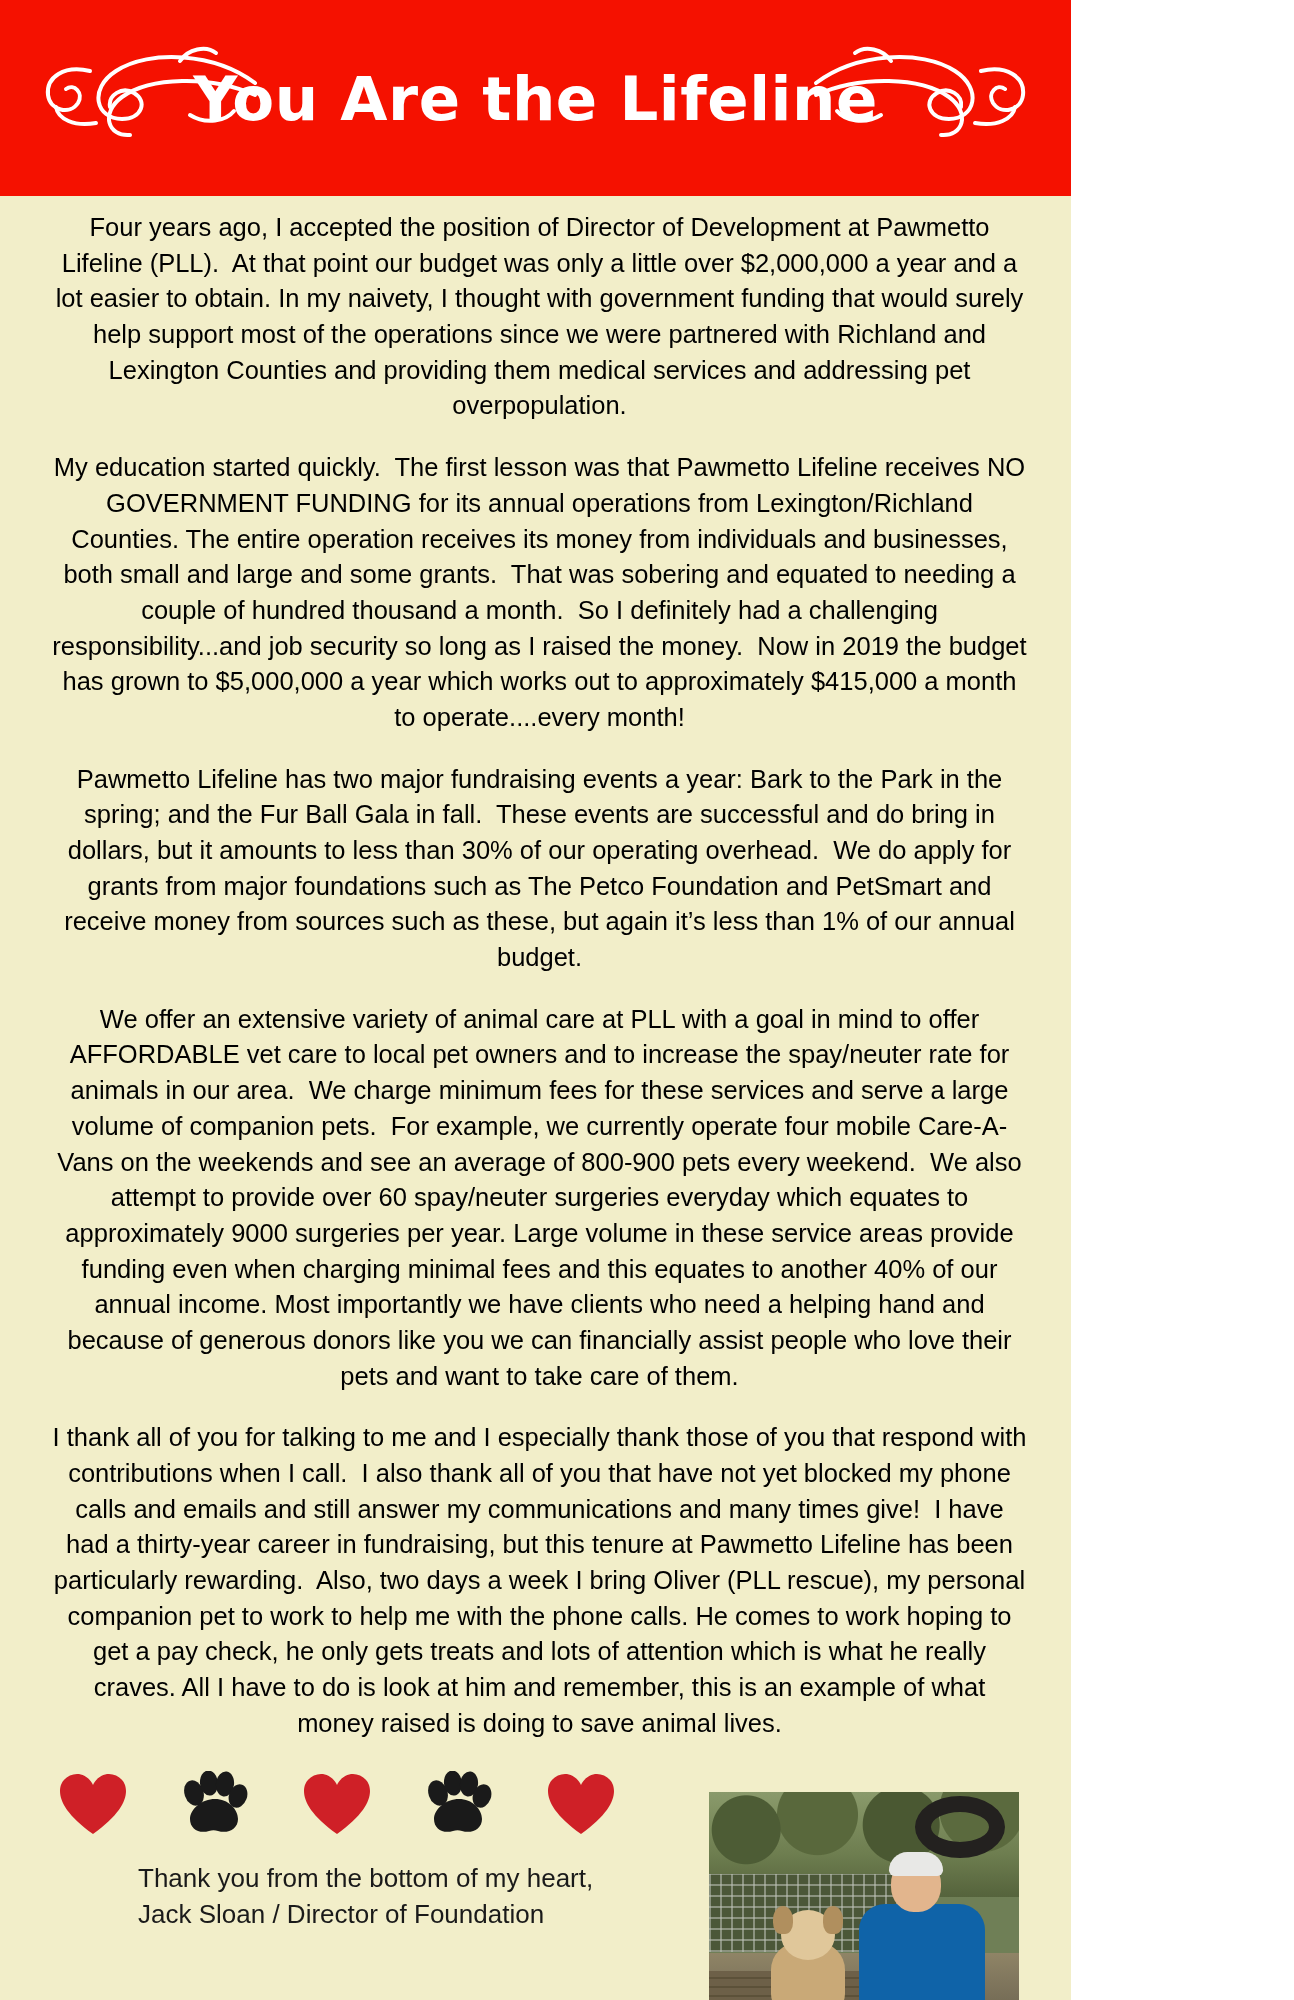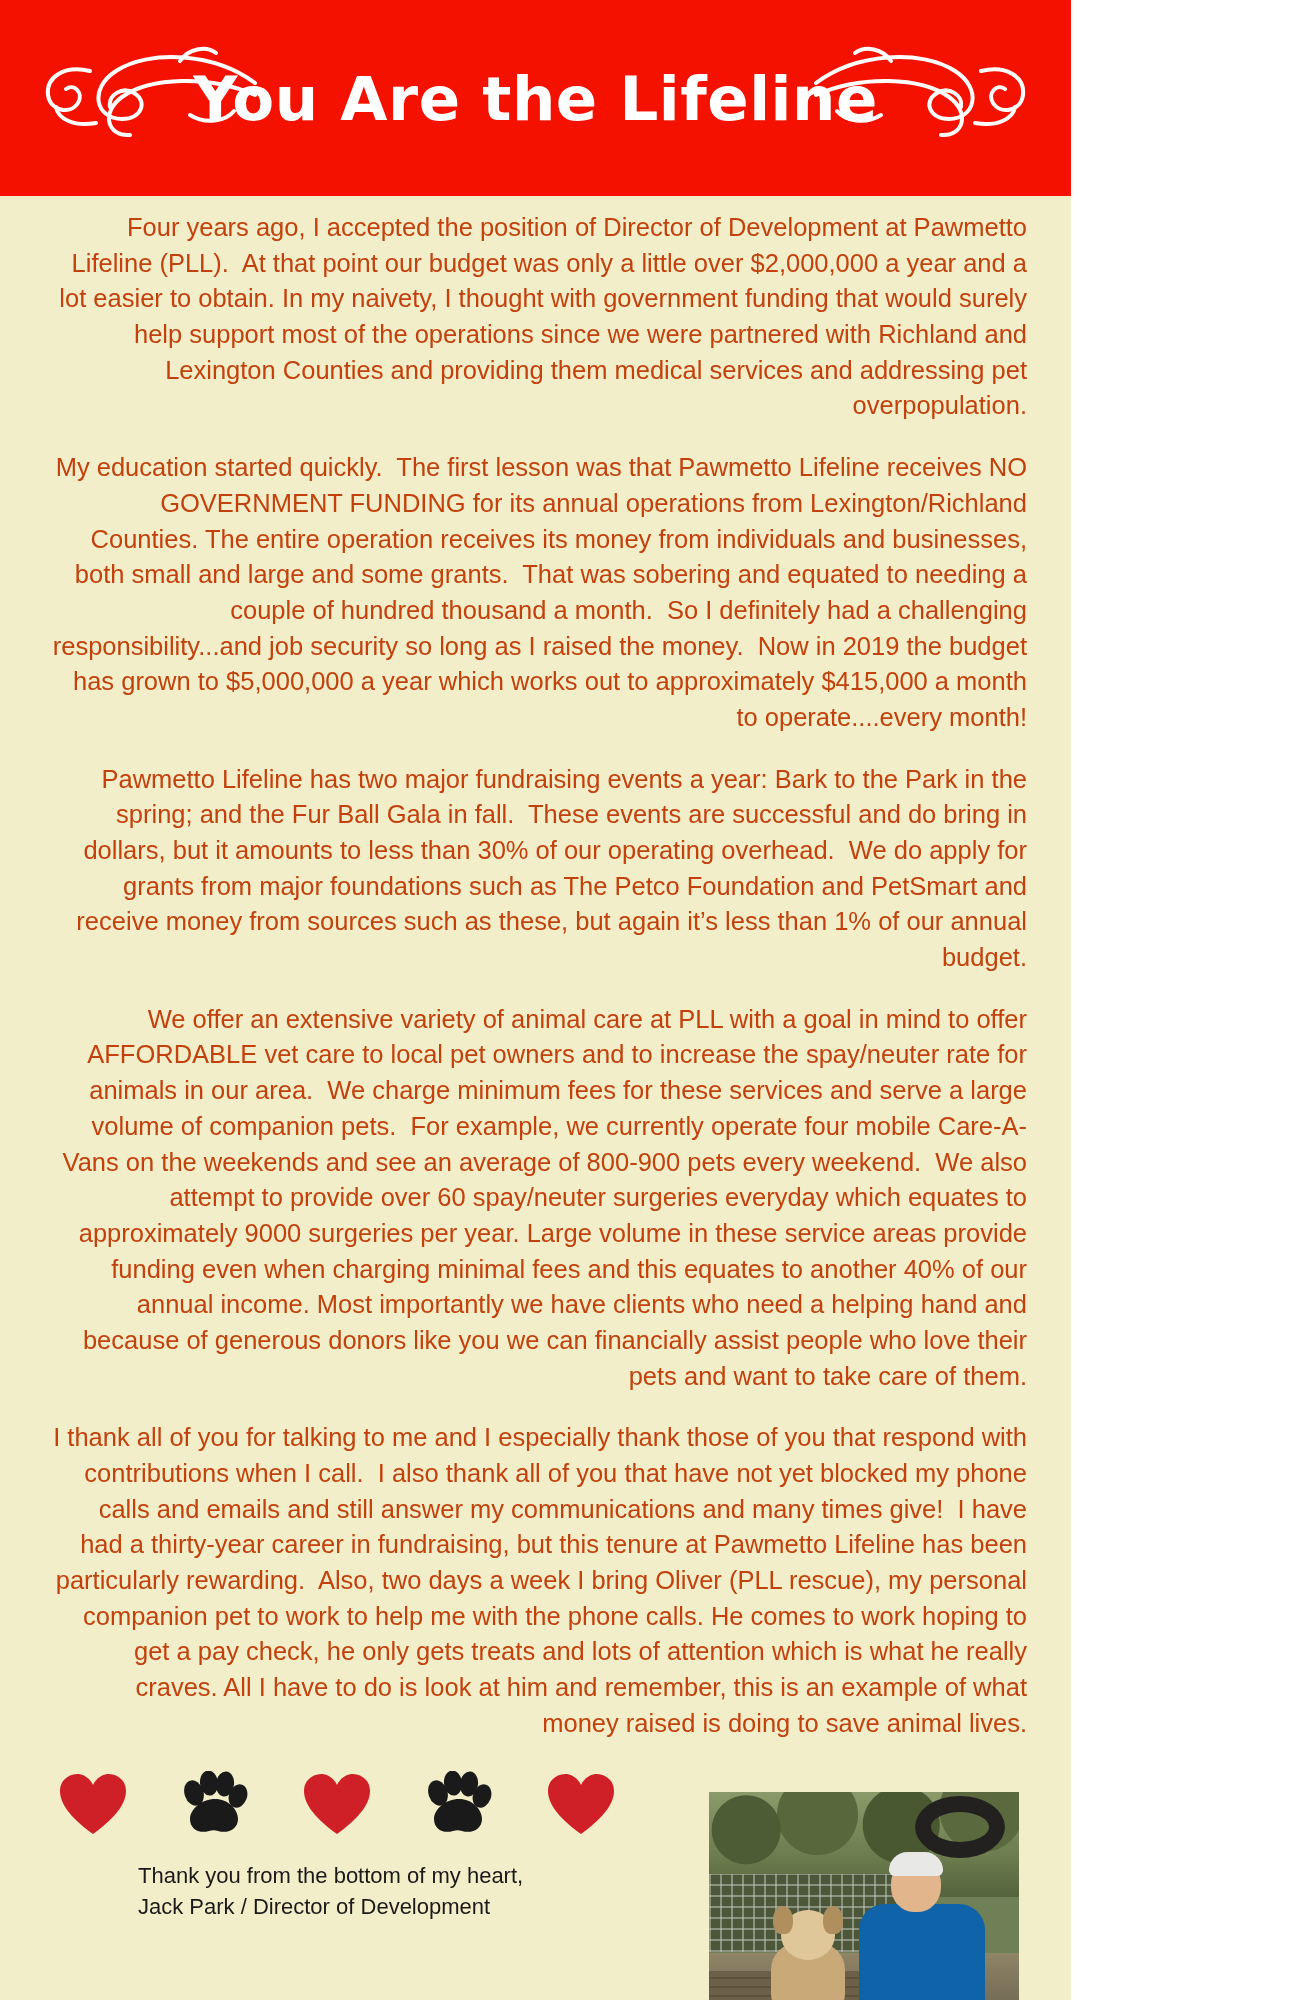--- a/index.html
+++ b/index.html
@@ -49,24 +49,24 @@
   .flourish.left { left: 30px; }
   .flourish.right { right: 30px; }
   
   .content {
     padding: 14px 44px 0 52px;
     box-sizing: border-box;
   }
   .para {
     font-size: 25.5px;
     line-height: 1.40;
-    color: #c2410c;
+    color: #000000;
     margin: 0 0 26px 0;
     font-family: "Liberation Sans", sans-serif;
-    text-align: right;
+    text-align: center;
     white-space: pre-wrap;
   }
   .para:last-of-type { margin-bottom: 20px; }
 
   
   .footer {
     position: relative;
     padding: 0 44px 20px 52px;
     min-height: 250px;
   }
@@ -75,21 +75,21 @@
     align-items: center;
     gap: 52px;
     height: 84px;
     margin-top: 6px;
     padding-left: 6px;
   }
   .icon-row svg { display: block; }
   .signoff {
     margin-top: 14px;
     padding-left: 86px;
-    font-size: 22px;
+    font-size: 26px;
     line-height: 1.42;
     color: #1a1a1a;
   }
   .signoff div { white-space: pre; }
   .photo {
     position: absolute;
     right: 52px;
     bottom: 10px;
     width: 310px;
     height: 230px;
@@ -233,21 +233,21 @@
       </span>
       <span>
         <svg width="70" height="64" viewBox="0 0 70 64">
             <path d="M35 62 C10 44, 2 30, 2 19 C2 8, 11 2, 19 2 C27 2, 33 8, 35 13 C37 8, 43 2, 51 2 C59 2, 68 8, 68 19 C68 30, 60 44, 35 62 Z" fill="#cf2027"></path>
           </svg>
       </span>
     </div>
 
     <div class="signoff">
       <div>Thank you from the bottom of my heart,</div>
-      <div>Jack Park / Director of Development</div>
+      <div>Jack Sloan / Director of Foundation</div>
     </div>
 
     <div class="photo">
       <div class="sky"></div>
       <div class="trees"></div>
       <div class="tire"></div>
       <div class="fence"></div>
       <div class="ground2"></div>
       <div class="deck"></div>
       <div class="man-shirt"></div>

